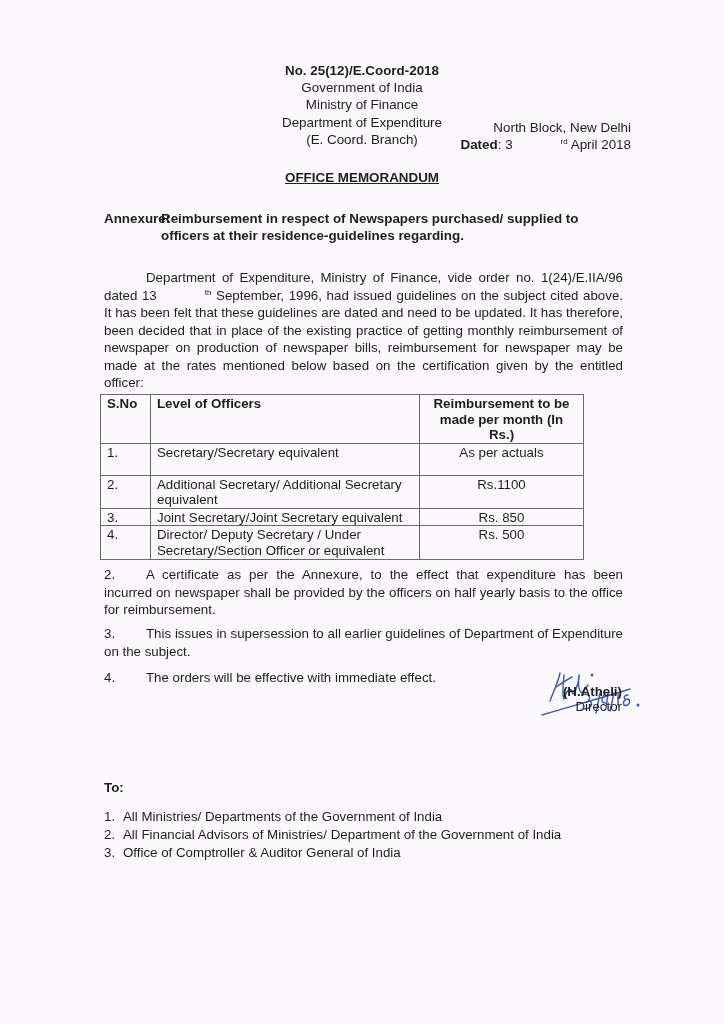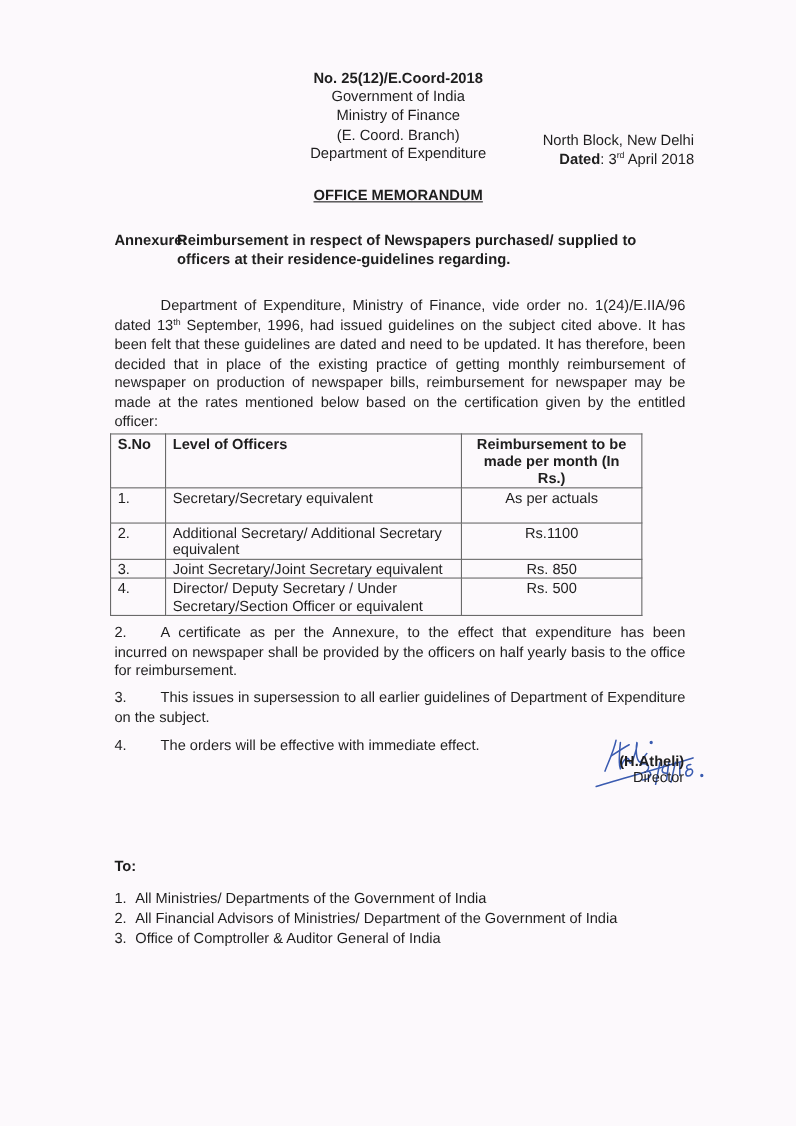--- a/index.html
+++ b/index.html
@@ -12,21 +12,21 @@
     .abs { position: absolute; }
     .header-block {
       left: 212px; width: 300px; top: 42px; text-align: center;
       font-size: 13.4px; line-height: 17.2px;
     }
     .header-block .bold { font-weight: bold; margin-top: 20px; }
     .place-block {
       left: 432px; width: 199px; top: 119px; text-align: right;
       font-size: 13.4px; line-height: 17px;
     }
-    sup { font-size: 8px; vertical-align: 5px; line-height: 0; }
+    sup { font-size: 8px; vertical-align: 5px; line-height: 0; padding-left: 48px; }
     .om-title {
       left: 0; width: 724px; top: 170px; text-align: center;
       font-size: 13.4px; font-weight: bold; text-decoration: underline;
     }
     .subject {
       left: 104px; top: 210px; width: 520px; font-size: 13.4px; font-weight: bold; line-height: 17px;
     }
     .subject .lbl { display: inline-block; width: 57px; }
     .subject .line2 { padding-left: 57px; }
     .para {
@@ -63,22 +63,22 @@
     }
     .to-list li .n { display: inline-block; width: 19px; }
   </style>
 </head>
 <body>
 
 <div class="abs header-block">
   <div class="bold">No. 25(12)/E.Coord-2018</div>
   <div>Government of India</div>
   <div>Ministry of Finance</div>
+  <div>Department of Expenditure</div>
   <div>(E. Coord. Branch)</div>
-  <div>Department of Expenditure</div>
 </div>
 
 <div class="abs place-block">
   <div>North Block, New Delhi</div>
   <div><b>Dated</b>: <span>3</span><sup>rd</sup><span> April 2018</span></div>
 </div>
 
 <div class="abs om-title">OFFICE MEMORANDUM</div>
 
 <div class="abs subject">

